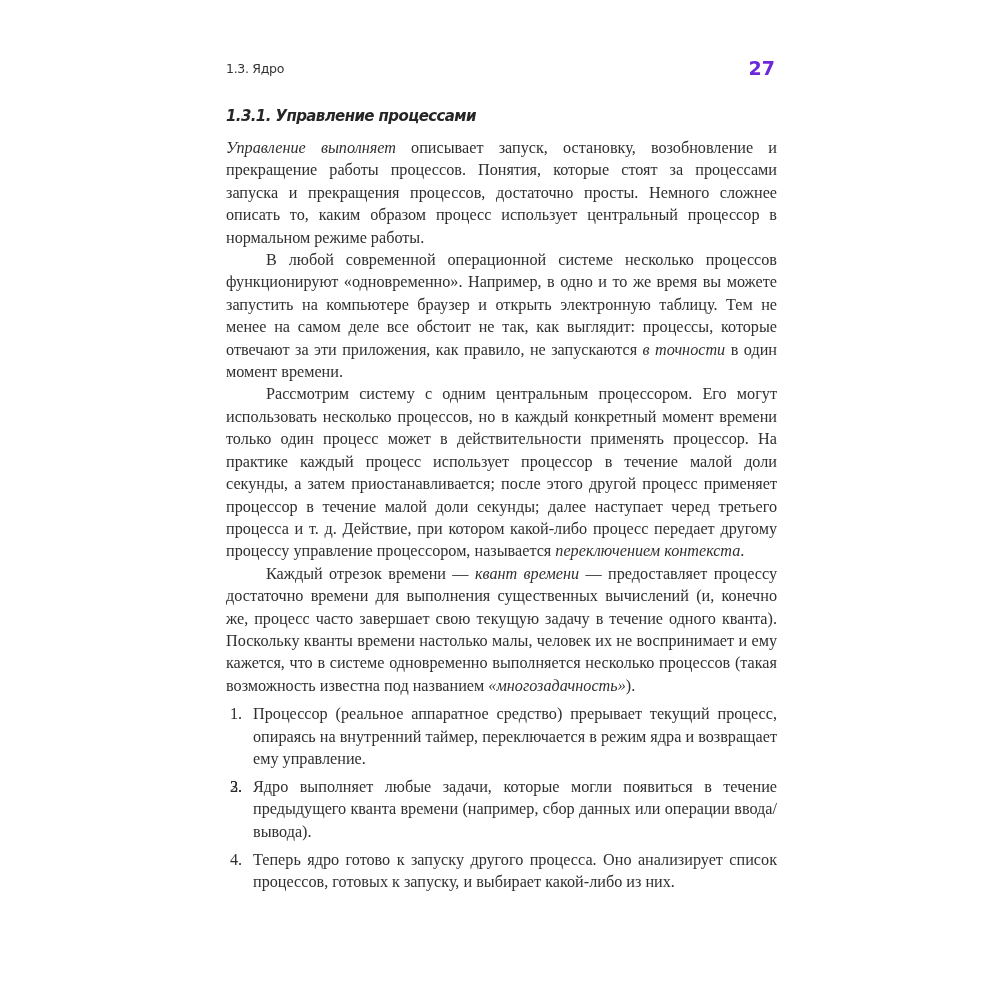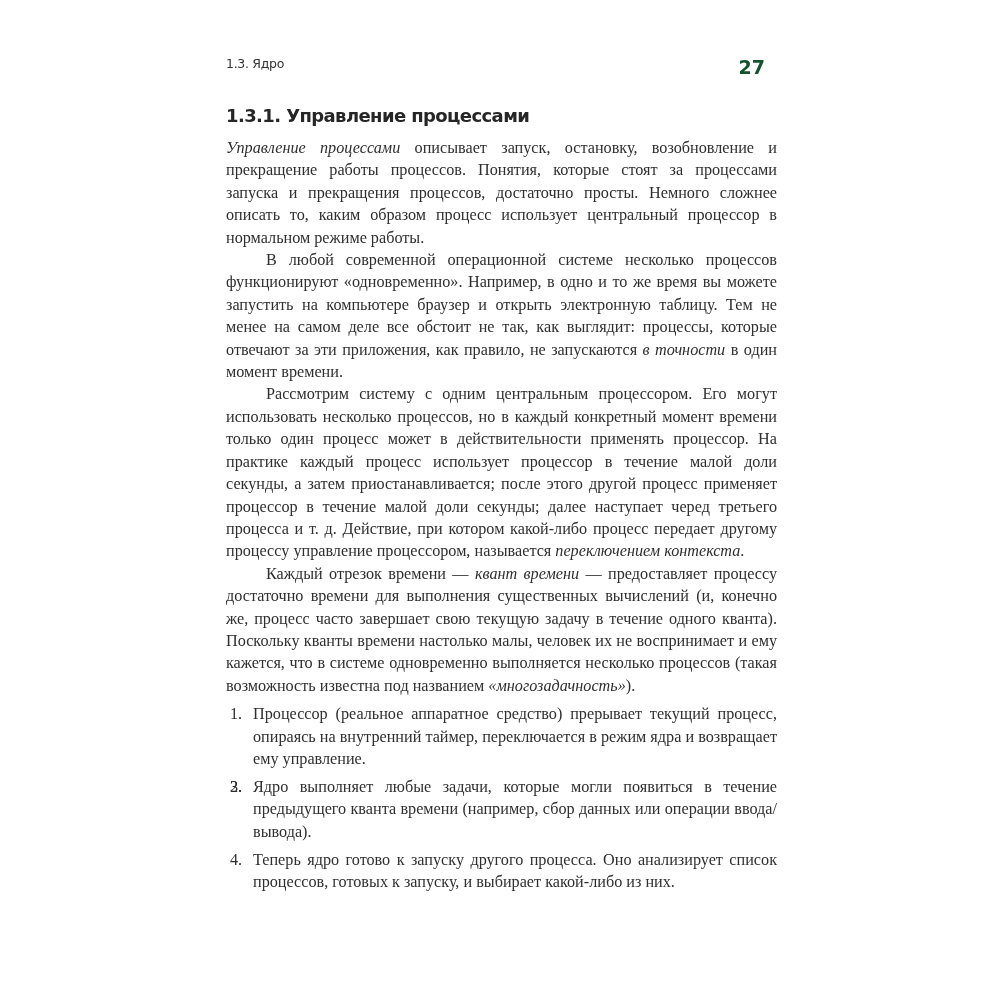--- a/index.html
+++ b/index.html
@@ -2,34 +2,34 @@
 <html><head>
 <meta charset="utf-8">
 <style>
   html, body { margin: 0; padding: 0; background: #ffffff; }
   body { width: 1000px; height: 1000px; position: relative; overflow: hidden; }
   .page {
     position: absolute; left: 226px; top: 56px; width: 551px;
     color: #2e2e2e;
   }
   .running-header {
-    display: flex; justify-content: space-between; align-items: flex-start;
+    display: flex; justify-content: space-between; align-items: center;
     height: 24px;
   }
   .running-title {
     font-family: "DejaVu Sans", sans-serif; font-size: 12.5px; color: #333;
     letter-spacing: -0.3px;
   }
   .page-number {
-    font-family: "DejaVu Sans", sans-serif; font-weight: bold; font-size: 19px; color: #14532d;
-    margin-right: 12px;
+    font-family: "DejaVu Sans", sans-serif; font-weight: bold; font-size: 19px; color: #6d28d9;
+    margin-right: 2px;
   }
   h1.section-title {
-    font-family: "DejaVu Sans", sans-serif; font-weight: bold; font-size: 18px;
-    color: #262626; margin: 21px 0 6px 0; letter-spacing: -0.6px; line-height: 30px;
+    font-family: "DejaVu Sans", sans-serif; font-weight: bold; font-size: 15px;
+    color: #262626; margin: 21px 0 6px 0; letter-spacing: -0.6px; line-height: 30px; font-style: italic;
   }
   .body-text {
     font-family: "Liberation Serif", "DejaVu Serif", serif; font-size: 16.2px;
     line-height: 22.4px; text-align: justify; color: #2f2f2f;
   }
   .body-text p { margin: 0; text-indent: 40px; }
   .body-text p.first { text-indent: 0; }
   .body-text em { font-style: italic; }
   ol.steps { list-style: none; margin: 6px 0 5px 0; padding: 0; }
   ol.steps li {
@@ -42,21 +42,21 @@
 
 <div class="page">
   <div class="running-header">
     <span class="running-title">1.3. Ядро</span>
     <span class="page-number">27</span>
   </div>
 
   <h1 class="section-title">1.3.1. Управление процессами</h1>
 
   <div class="body-text">
-    <p class="first"><em>Управление процессами</em><span> описывает запуск, остановку, возобновление и прекращение работы процессов. Понятия, которые стоят за процессами запуска и прекращения процессов, достаточно просты. Немного сложнее описать то, каким образом процесс использует центральный процессор в нормальном режиме работы.</span></p>
+    <p class="first"><em>Управление выполняет</em><span> описывает запуск, остановку, возобновление и прекращение работы процессов. Понятия, которые стоят за процессами запуска и прекращения процессов, достаточно просты. Немного сложнее описать то, каким образом процесс использует центральный процессор в нормальном режиме работы.</span></p>
 
     <p><span>В любой современной операционной системе несколько процессов функционируют «одновременно». Например, в одно и то же время вы можете запустить на компьютере браузер и открыть электронную таблицу. Тем не менее на самом деле все обстоит не так, как выглядит: процессы, которые отвечают за эти приложения, как правило, не запускаются </span><em>в точности</em><span> в один момент времени.</span></p>
 
     <p><span>Рассмотрим систему с одним центральным процессором. Его могут использовать несколько процессов, но в каждый конкретный момент времени только один процесс может в действительности применять процессор. На практике каждый процесс использует процессор в течение малой доли секунды, а затем приостанавливается; после этого другой процесс применяет процессор в течение малой доли секунды; далее наступает черед третьего процесса и т. д. Действие, при котором какой-либо процесс передает другому процессу управление процессором, называется </span><em>переключением контекста</em><span>.</span></p>
 
     <p><span>Каждый отрезок времени — </span><em>квант времени</em><span> — предоставляет процессу достаточно времени для выполнения существенных вычислений (и, конечно же, процесс часто завершает свою текущую задачу в течение одного кванта). Поскольку кванты времени настолько малы, человек их не воспринимает и ему кажется, что в системе одновременно выполняется несколько процессов (такая возможность известна под названием </span><em>«многозадачность»</em><span>).</span></p>
 
 
     <ol class="steps">
       <li><span class="num">1.</span><span>Процессор (реальное аппаратное средство) прерывает текущий процесс, опираясь на внутренний таймер, переключается в режим ядра и возвращает ему управление.</span></li>

